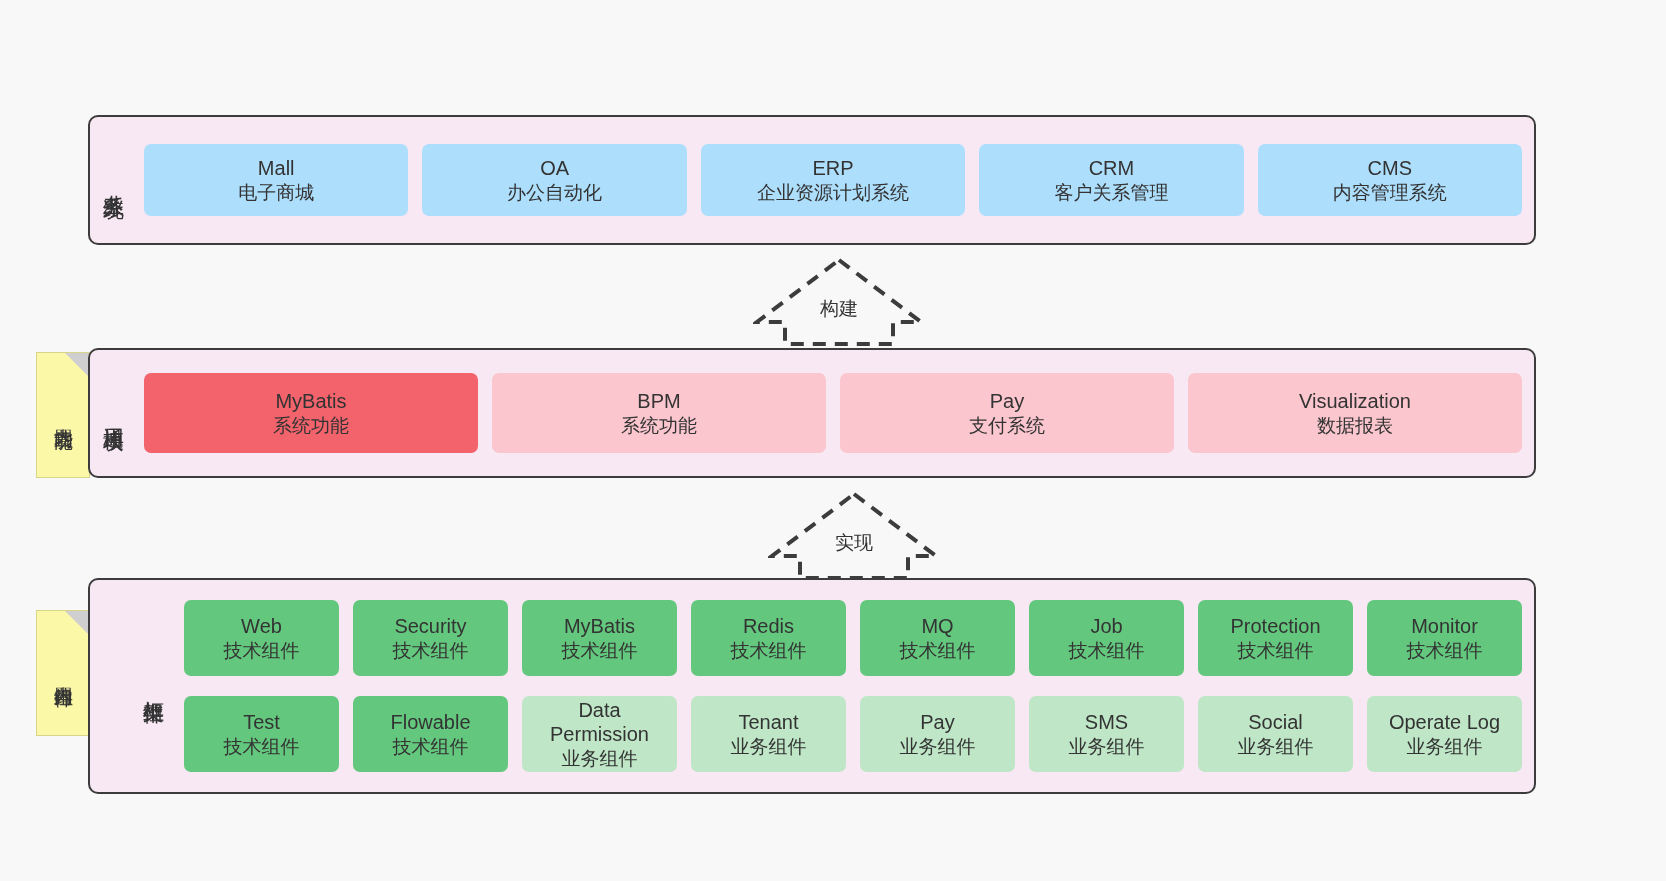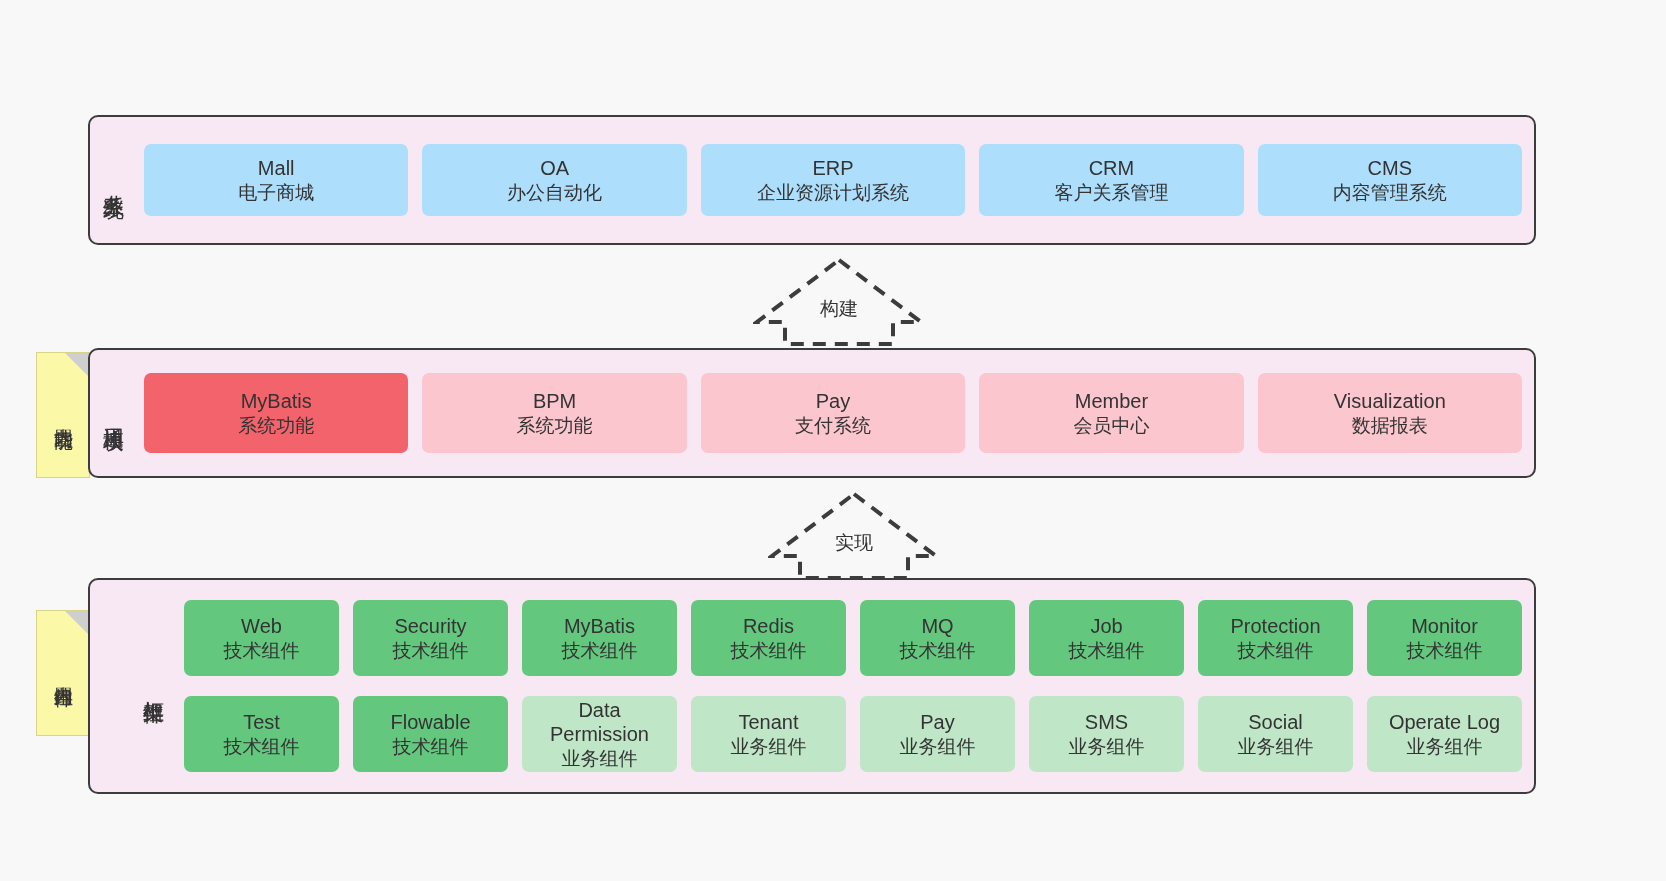--- a/index.html
+++ b/index.html
@@ -191,24 +191,20 @@
         </div>
         <div class="cell c-pink">
           <span class="en">BPM</span>
           <span class="cn">系统功能</span>
         </div>
         <div class="cell c-pink">
           <span class="en">Pay</span>
           <span class="cn">支付系统</span>
         </div>
         <div class="cell c-pink">
-          <span class="en">Member</span>
-          <span class="cn">会员中心</span>
-        </div>
-        <div class="cell c-pink">
           <span class="en">Visualization</span>
           <span class="cn">数据报表</span>
         </div>
       </div>
     </div>
   </div>
 
   <div class="arrow" id="arrow-impl">
     <svg width="172" height="90" viewBox="0 0 172 90" fill="none">
       <path d="M86 4 L168 66 L140 66 L140 88 L32 88 L32 66 L4 66 Z" stroke="#3c3c3c" stroke-width="4" stroke-dasharray="13 9" fill="none" stroke-linejoin="miter"></path>

